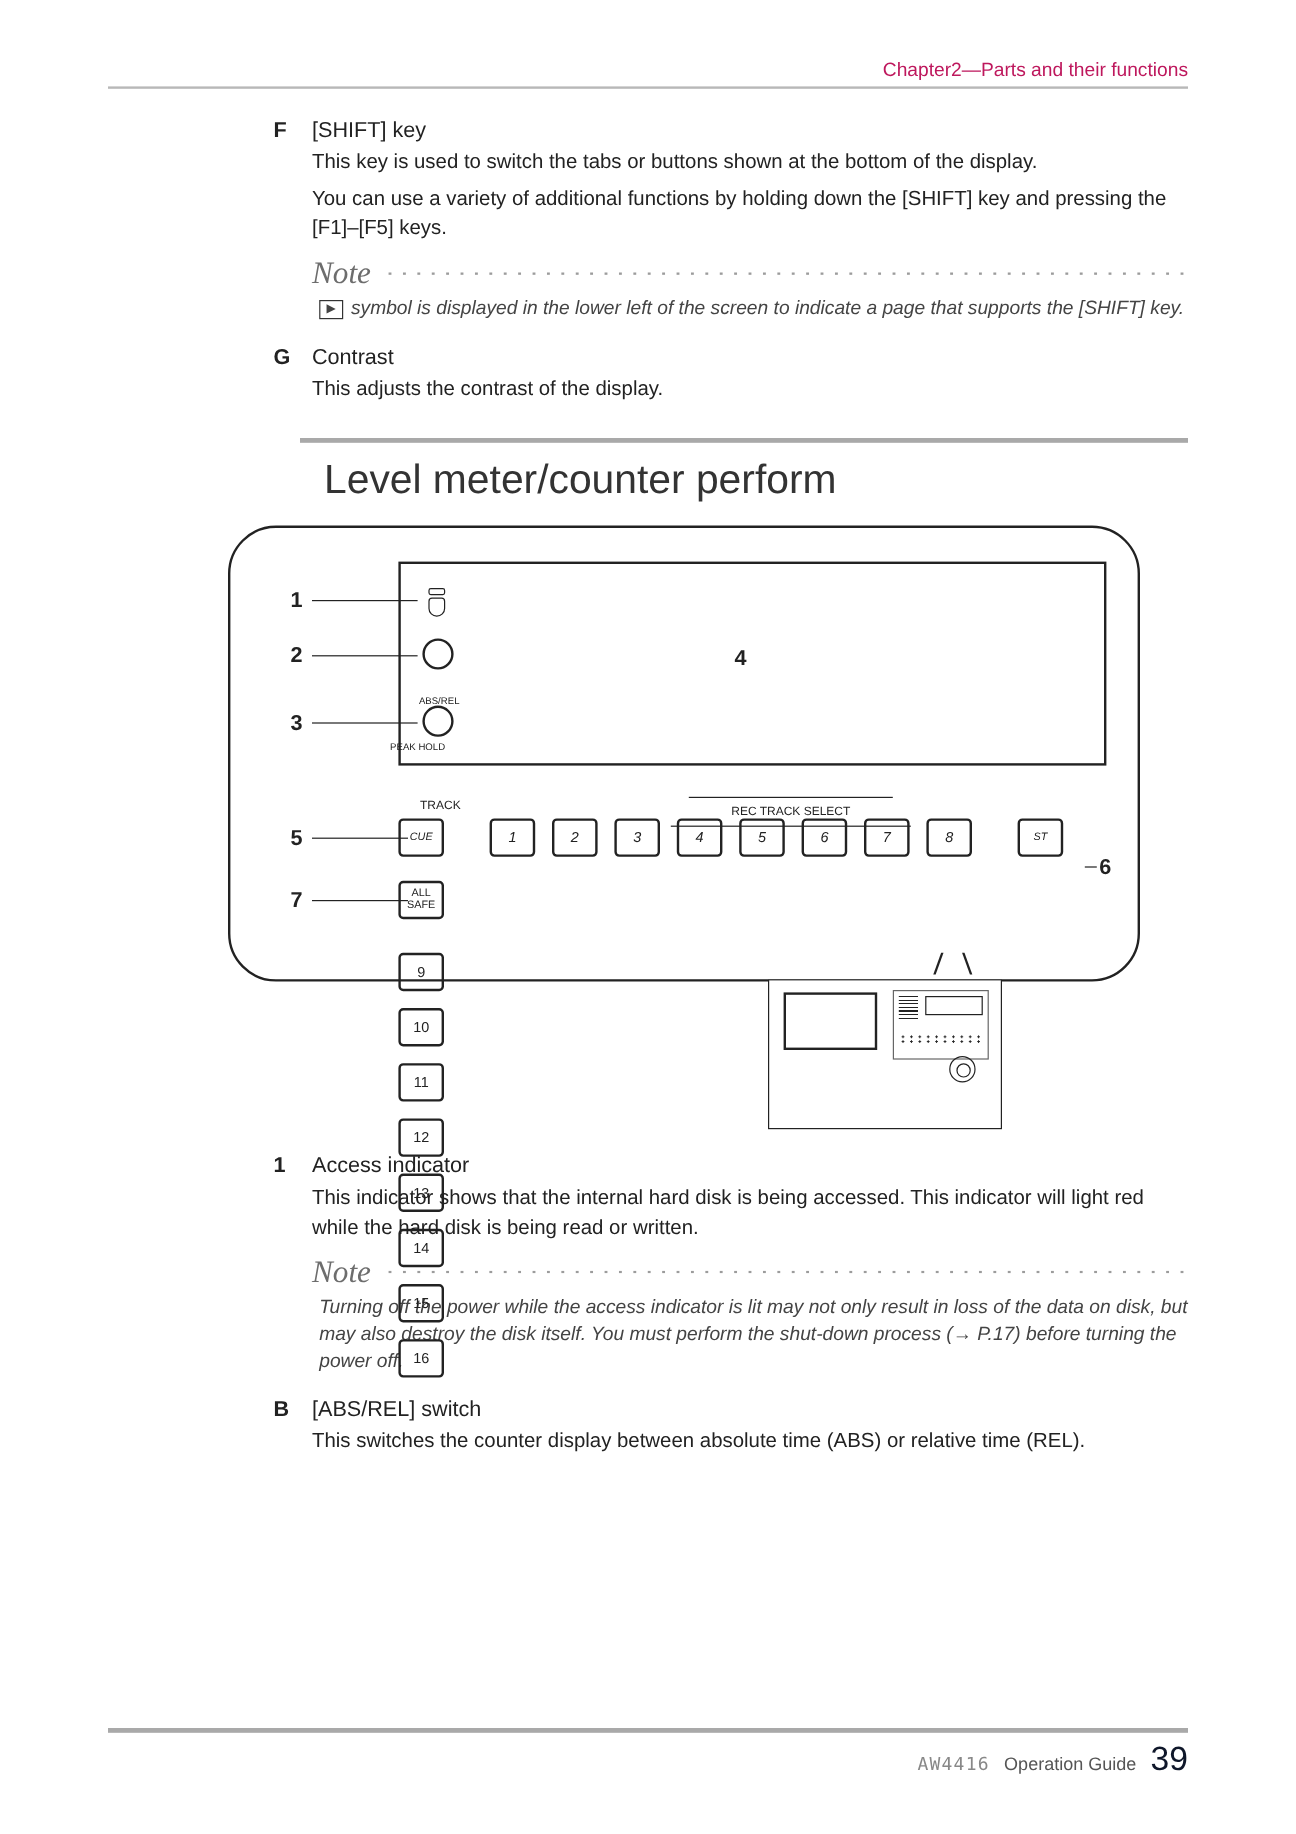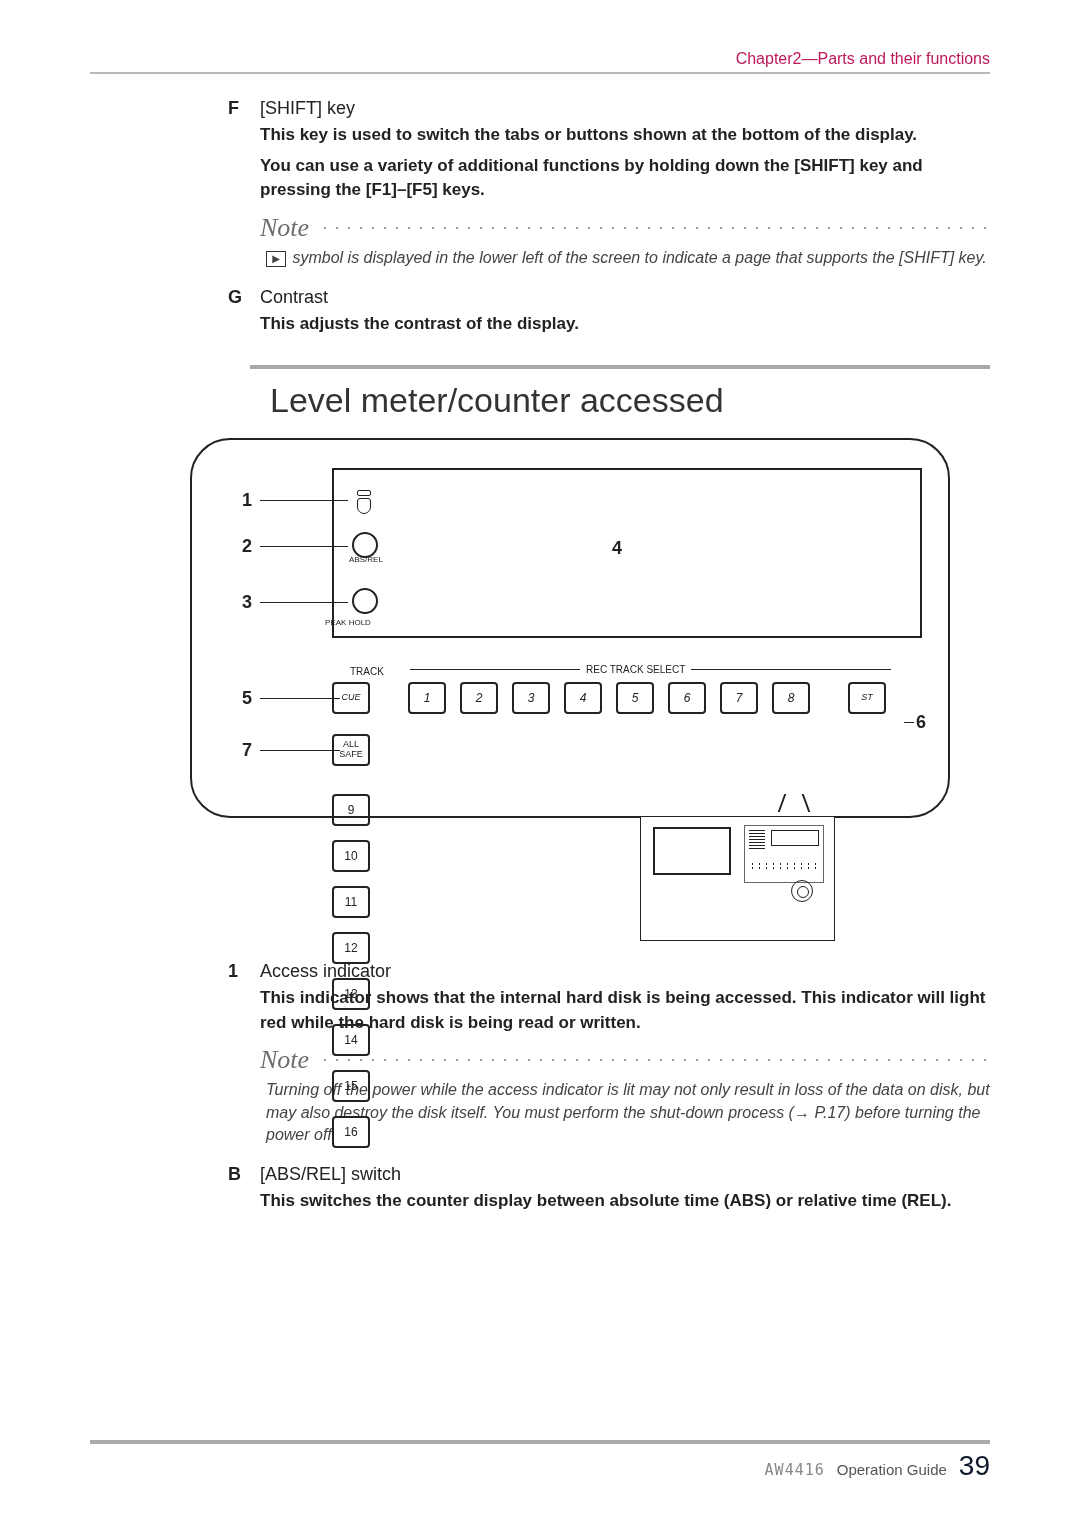--- a/index.html
+++ b/index.html
@@ -26,21 +26,21 @@
   .item-block { margin-bottom: 18px; padding-left: 170px; }
   .item-label-row { display: flex; align-items: baseline; margin-left: -32px; }
   .item-letter {
     font-weight: bold;
     font-size: 18px;
     width: 32px;
     flex: 0 0 32px;
   }
   .item-title { font-size: 18px; }
   .item-body { font-size: 17px; line-height: 1.45; margin-top: 4px; }
-  .item-body p { margin-bottom: 6px; font-weight: bold; }
+  .item-body p { margin-bottom: 6px; }
 
   .note-row {
     margin-top: 10px;
     display: flex;
     align-items: center;
   }
   .note-word {
     font-style: italic;
     font-family: "Brush Script MT", cursive;
     font-size: 26px;
@@ -154,21 +154,21 @@
   .rec-row {
     position: absolute;
     left: 140px;
     display: flex;
     gap: 14px;
     align-items: center;
   }
   .track-label { position:absolute; font-size:10px; }
   .rec-label {
     position:absolute; font-size:10px;
-    display:flex; align-items:center; gap:6px;
+    display:flex; align-items:center; gap:6px;flex-direction:column;
   }
   .rec-label .line { flex:0 0 auto; height:1px; background:#222; }
   .key {
     border: 2px solid #222;
     border-radius: 4px;
     width: 38px; height: 32px;
     font-size: 12px;
     display:flex; align-items:center; justify-content:center;
     text-align:center;
     line-height:1;
@@ -262,30 +262,30 @@
   <div class="item-label-row">
     <span class="item-letter">G</span>
     <span class="item-title">Contrast</span>
   </div>
   <div class="item-body">
     <p>This adjusts the contrast of the display.</p>
   </div>
 </div>
 
 <hr class="section-rule">
-<h2 class="section-title">Level meter/counter accessed</h2>
+<h2 class="section-title">Level meter/counter perform</h2>
 
 <div class="diagram-wrap">
   <div class="panel-border">
     <div class="display-box"></div>
     <span class="display-4" style="left:420px; top:98px;">4</span>
 
     <div class="access-ind"></div>
     <div class="knob" style="left:160px; top:92px;"></div>
-    <div class="knob-label" style="left:154px; top:115px; width:40px;">ABS/REL</div>
+    <div class="knob-label" style="left:154px; top:140px; width:40px;">ABS/REL</div>
     <div class="knob" style="left:160px; top:148px;"></div>
     <div class="knob-label" style="left:132px; top:178px; width:48px;">PEAK HOLD</div>
 
     <span class="callout-num" style="left:50px; top:50px;">1</span>
     <div class="callout-line" style="left:68px; top:60px; width:88px;"></div>
     <span class="callout-num" style="left:50px; top:96px;">2</span>
     <div class="callout-line" style="left:68px; top:106px; width:88px;"></div>
     <span class="callout-num" style="left:50px; top:152px;">3</span>
     <div class="callout-line" style="left:68px; top:162px; width:88px;"></div>
 

